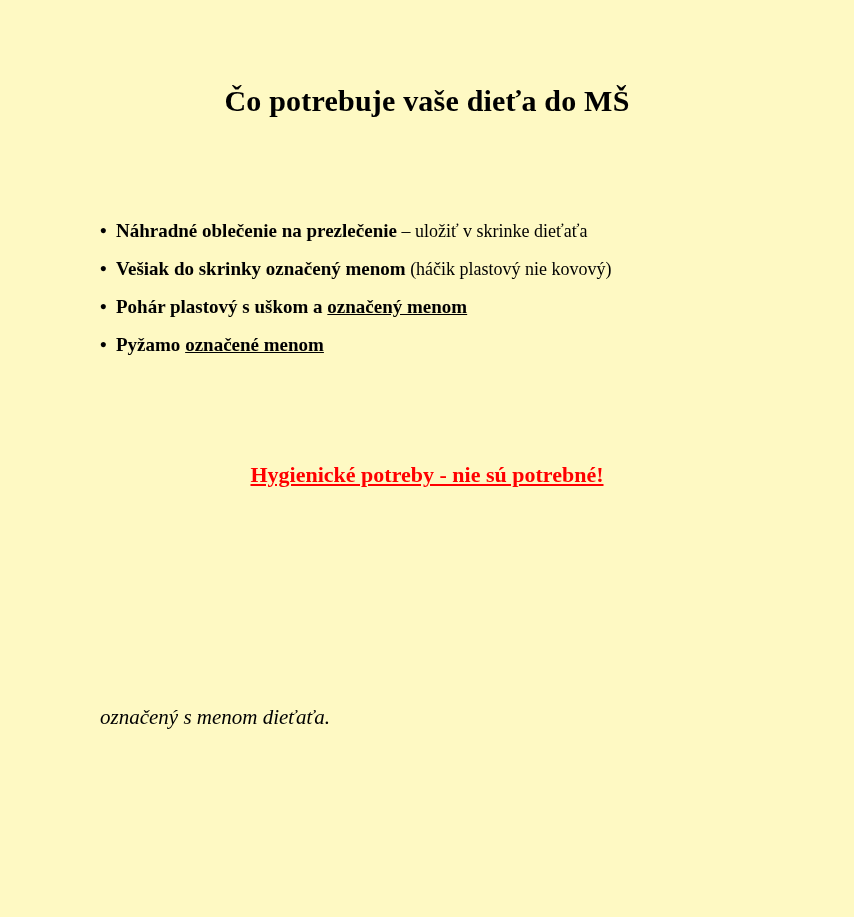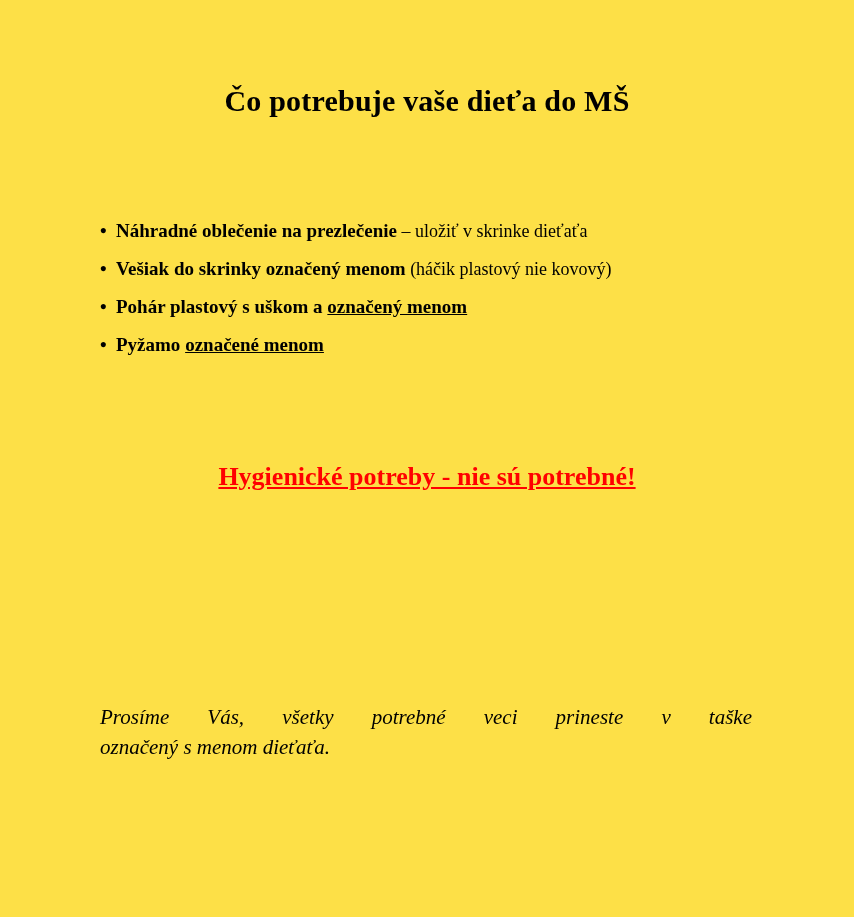--- a/index.html
+++ b/index.html
@@ -14,21 +14,21 @@
     color: #000000;
     position: relative;
     overflow: hidden;
   }
   .slide {
     position: absolute;
     left: 0;
     top: 0;
     width: 854px;
     height: 917px;
-    background: #fde047;
+    background: #fef9c3;
     box-sizing: border-box;
   }
   .title {
     position: absolute;
     left: 0;
     top: 84px;
     width: 854px;
     text-align: center;
     font-size: 30px;
     font-weight: bold;
@@ -57,21 +57,21 @@
   .u {
     text-decoration: underline;
   }
   .highlight {
     position: absolute;
     left: 0;
     top: 462px;
     width: 854px;
     text-align: center;
     color: #ff0000;
-    font-size: 26px;
+    font-size: 22px;
     font-weight: bold;
     text-decoration: underline;
   }
   .secondary-list {
     position: absolute;
     left: 100px;
     top: 588px;
     width: 700px;
   }
   .footer-note {
@@ -115,17 +115,16 @@
       <span class="bullet-dot">•</span><span>Pyžamo </span><span class="u">označené menom</span>
     </div>
 
 
   </div>
 
   <div class="highlight">Hygienické potreby - nie sú potrebné!</div>
 
 
   <div class="footer-note">
-    <div class="line1">Prosíme Vás, všetky potrebné veci prineste v taške</div>
     <div>označený s menom dieťaťa.</div>
   </div>
 
 </div>
 
 </body></html>

